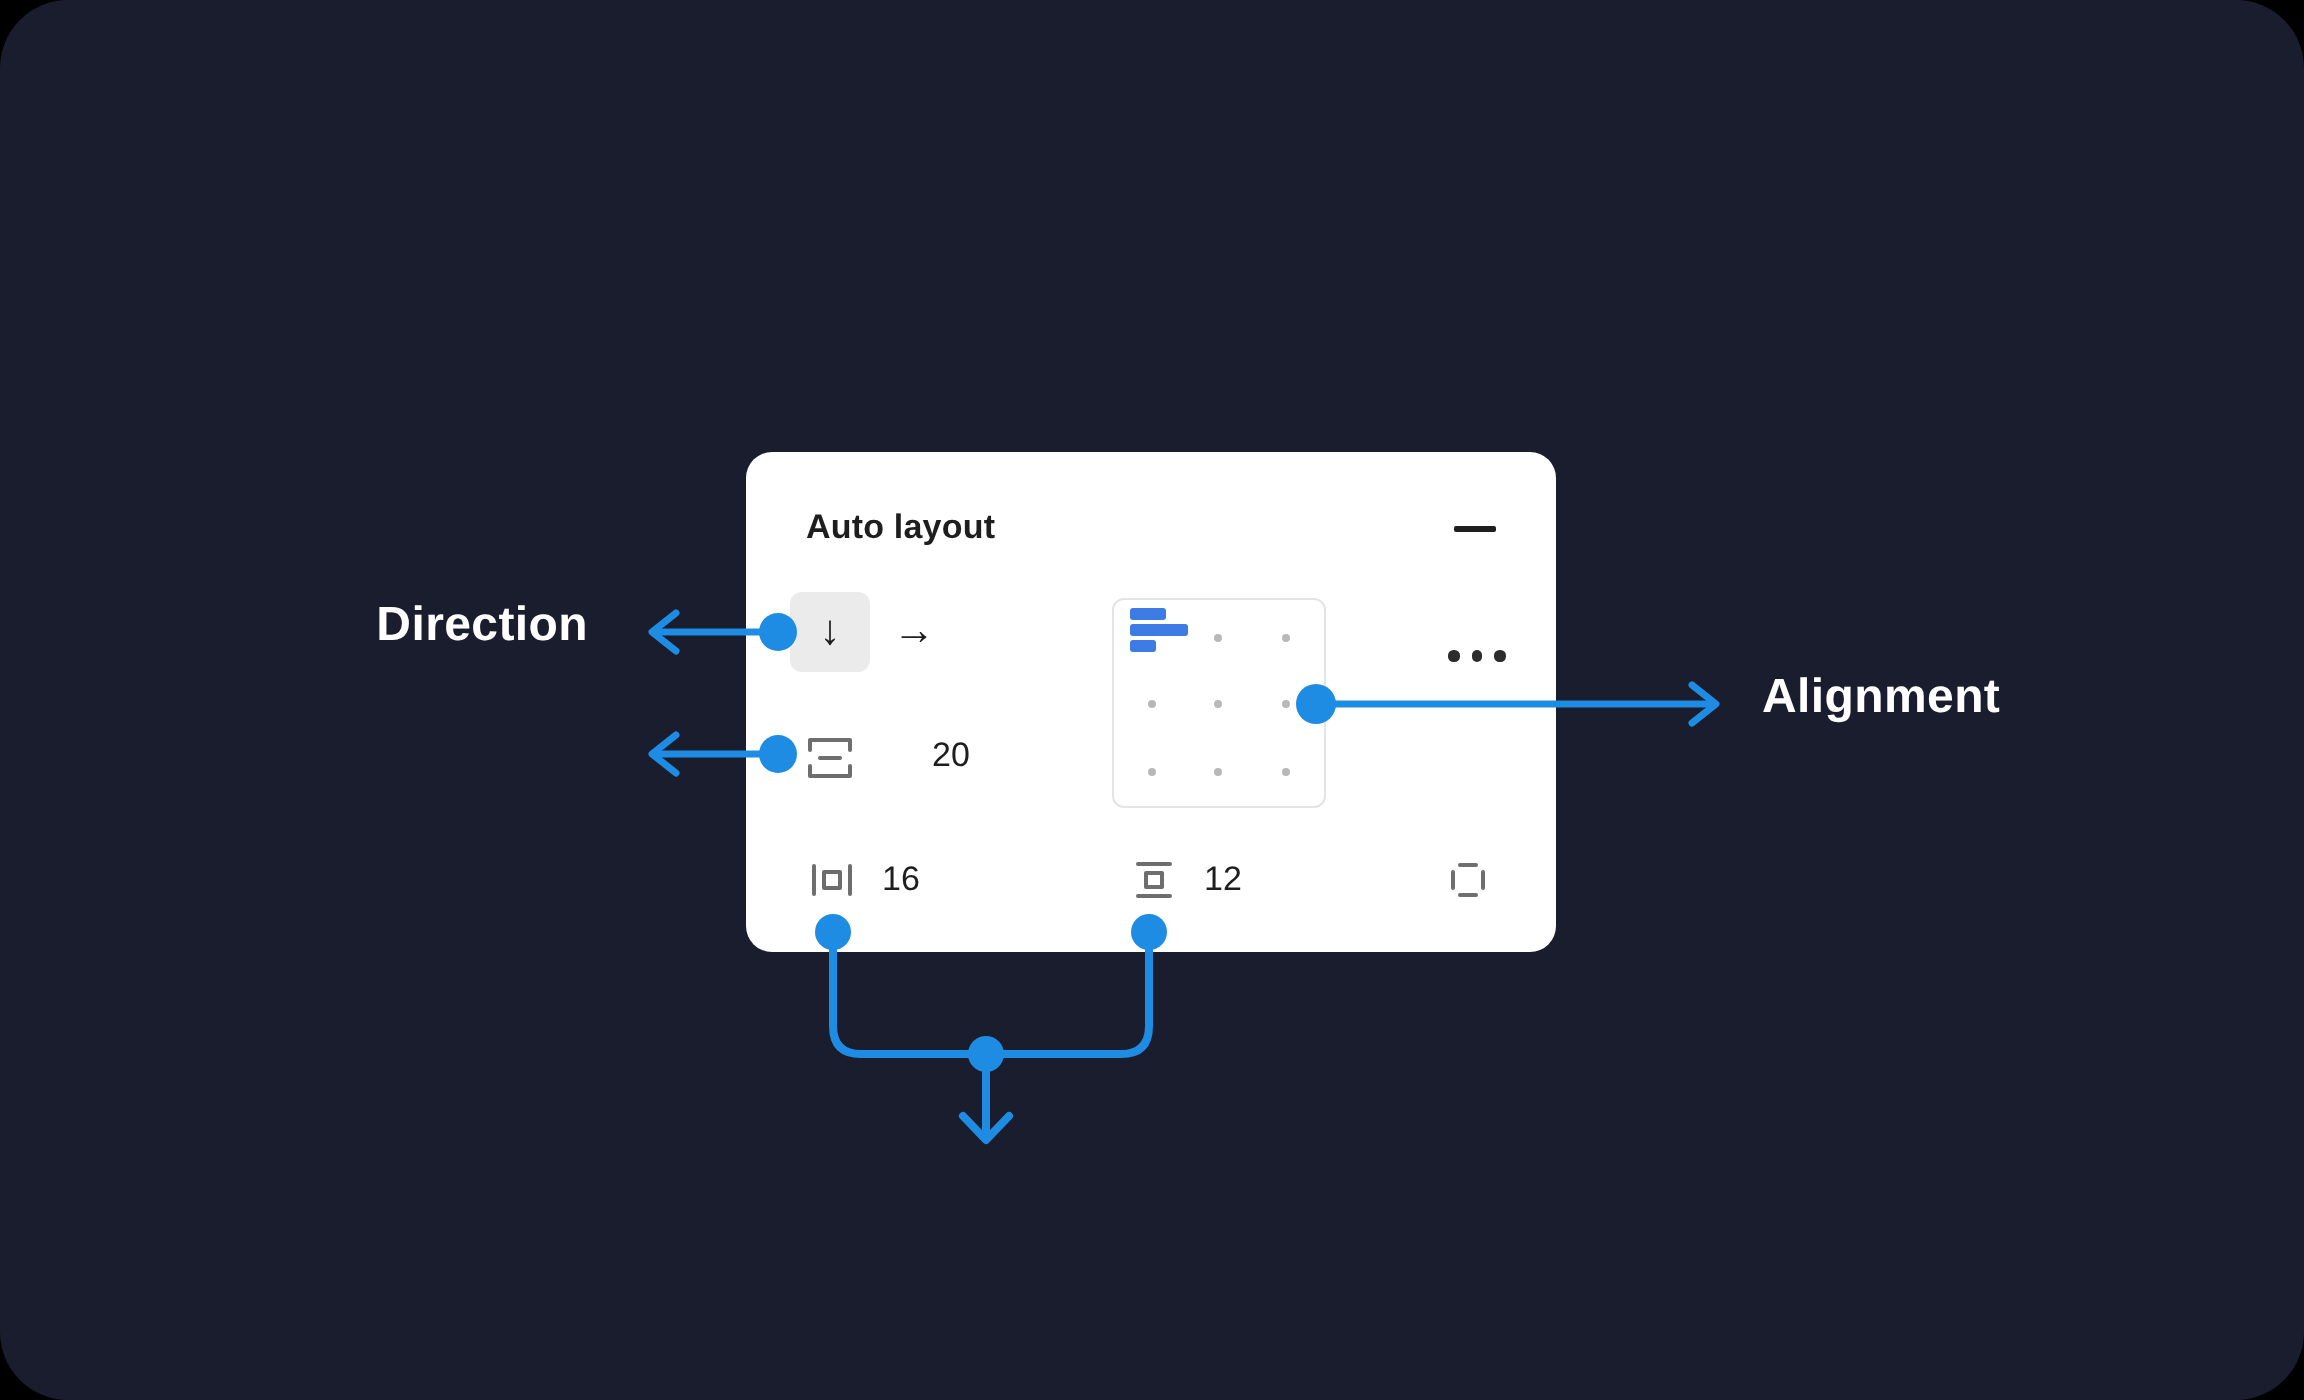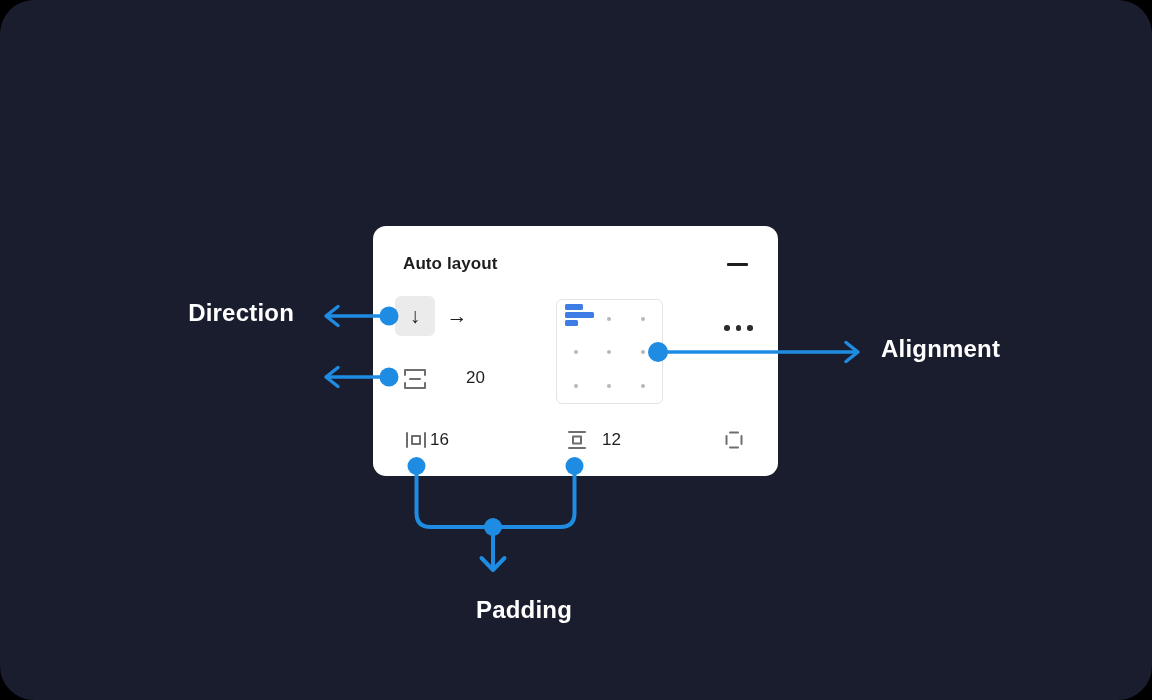--- a/index.html
+++ b/index.html
@@ -90,40 +90,39 @@
       <path class="icon-stroke" d="M8 14 L18 14"></path>
       <path class="icon-stroke" d="M3 18 L3 23 L23 23 L23 18"></path>
     </svg>
     <div class="val" style="left:69px;top:142px;margin-left:24px;">20</div>
 
     <svg class="row-icon" style="left:30px;top:202px;" width="26" height="24" viewBox="0 0 26 24">
       <path class="icon-stroke" d="M4 5 L4 19"></path>
       <rect class="icon-stroke" x="9" y="8" width="8" height="8"></rect>
       <path class="icon-stroke" d="M22 5 L22 19"></path>
     </svg>
-    <div class="val" style="left:57px;top:204px;">16</div>
+    <div class="val" style="left:68px;top:204px;">16</div>
 
     <svg class="row-icon" style="left:191px;top:201px;" width="26" height="26" viewBox="0 0 26 26">
       <path class="icon-stroke" d="M5 5 L21 5"></path>
       <rect class="icon-stroke" x="9" y="9.5" width="8" height="7"></rect>
       <path class="icon-stroke" d="M5 21 L21 21"></path>
     </svg>
     <div class="val" style="left:229px;top:204px;">12</div>
 
     <svg class="row-icon" style="left:350px;top:203px;" width="22" height="22" viewBox="0 0 22 22">
       <path class="icon-stroke" d="M7 3.5 L15 3.5"></path>
       <path class="icon-stroke" d="M7 18.5 L15 18.5"></path>
       <path class="icon-stroke" d="M3.5 7 L3.5 15"></path>
       <path class="icon-stroke" d="M18.5 7 L18.5 15"></path>
     </svg>
   </div>
 
   <div class="ann-label lbl-direction">Direction</div>
   <div class="ann-label lbl-alignment">Alignment</div>
-  <div class="ann-label lbl-padding">Padding</div>
 
   <svg class="overlay" width="1152" height="700" viewBox="0 0 1152 700">
 
     <g>
       <line class="ann-line" x1="388" y1="316" x2="328" y2="316"></line>
       <path class="ann-line" d="M338 306.5 L326 316 L338 325.5"></path>
       <circle class="ann-dot" cx="389" cy="316" r="9.5"></circle>
     </g>
 
     <g>

